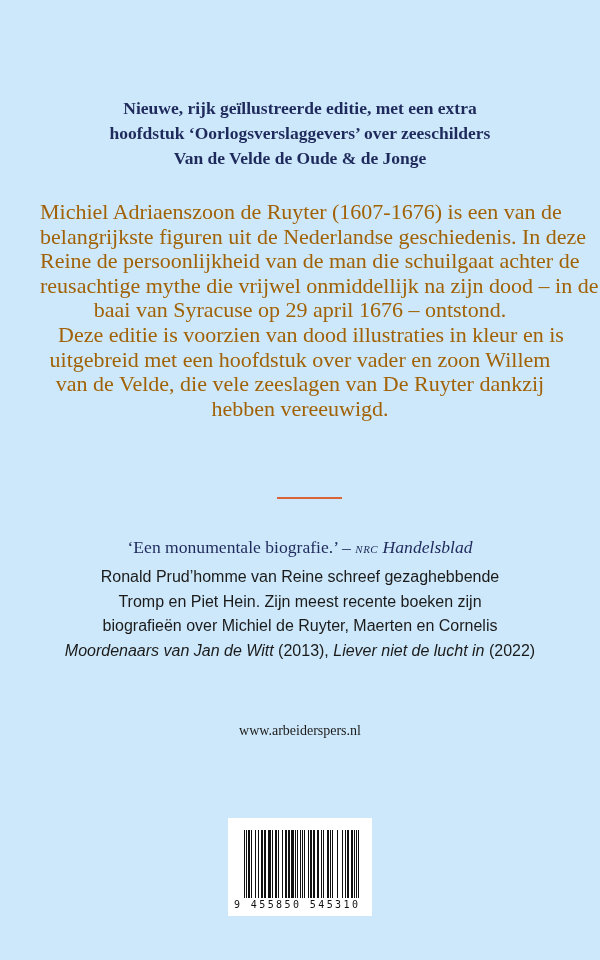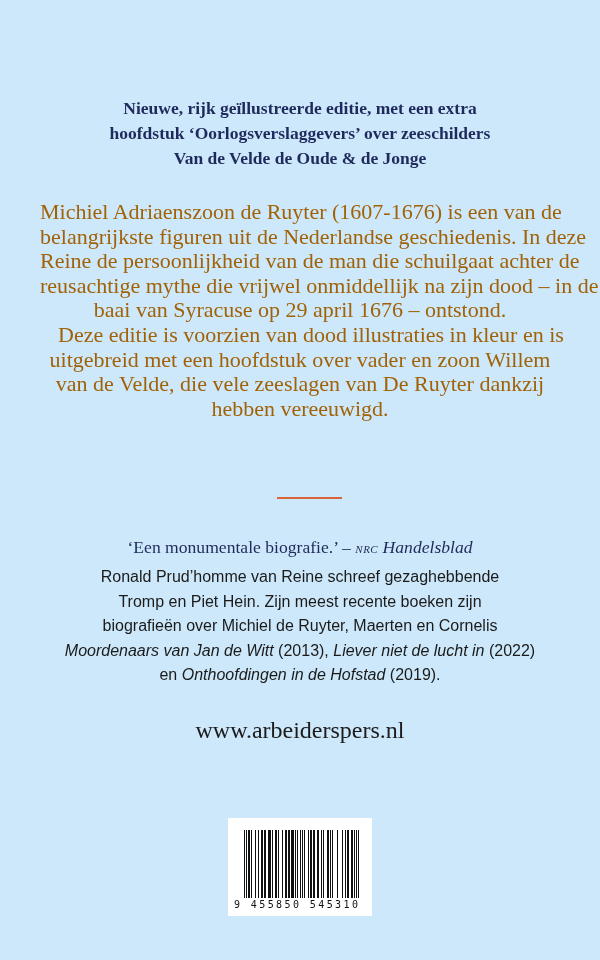--- a/index.html
+++ b/index.html
@@ -81,21 +81,21 @@
       font-size: 16px;
       line-height: 24.6px;
     }
     .bio .ital {
       font-style: italic;
     }
     .url {
       top: 718px;
       color: #1b1b1b;
       font-family: "Liberation Serif", serif;
-      font-size: 24px;
+      font-size: 14px;
       line-height: 25px;
     }
     .barcode-box {
       position: absolute;
       left: 228px;
       top: 818px;
       width: 144px;
       height: 98px;
       background: #ffffff;
     }
@@ -151,21 +151,20 @@
 
   <div class="block quote">
     <span class="line"><span>‘Een monumentale biografie.’ – </span><span class="small-caps">nrc</span> <span class="ital">Handelsblad</span></span>
   </div>
 
   <div class="block bio">
     <span class="line">Ronald Prud’homme van Reine schreef gezaghebbende</span>
     <span class="line">Tromp en Piet Hein. Zijn meest recente boeken zijn</span>
     <span class="line">biografieën over Michiel de Ruyter, Maerten en Cornelis</span>
     <span class="line"><span class="ital">Moordenaars van Jan de Witt</span><span> (2013), </span><span class="ital">Liever niet de lucht in</span><span> (2022)</span></span>
-    <span class="line"><span>en </span><span class="ital">Onthoofdingen in de Hofstad</span><span> (2019).</span></span>
   </div>
 
   <div class="block url">
     <span class="line">www.arbeiderspers.nl</span>
   </div>
 
   <div class="barcode-box">
     <div class="bars" id="barcode-bars">
         <div class="bar" style="width: 1.01754px; background: rgb(17, 17, 17);"></div>
         <div class="bar" style="width: 1.01754px; background: transparent;"></div>

